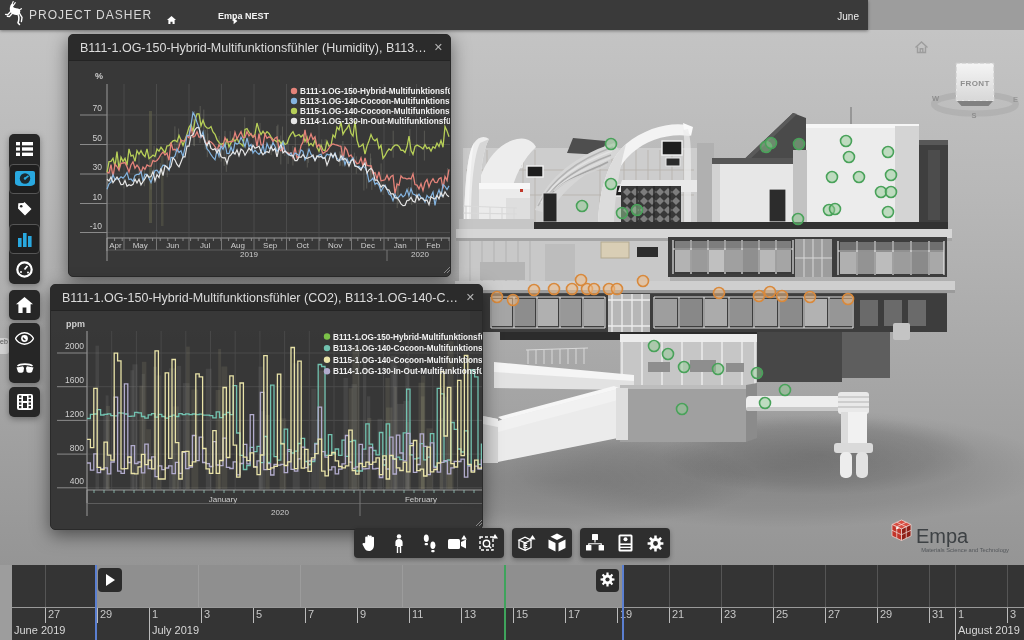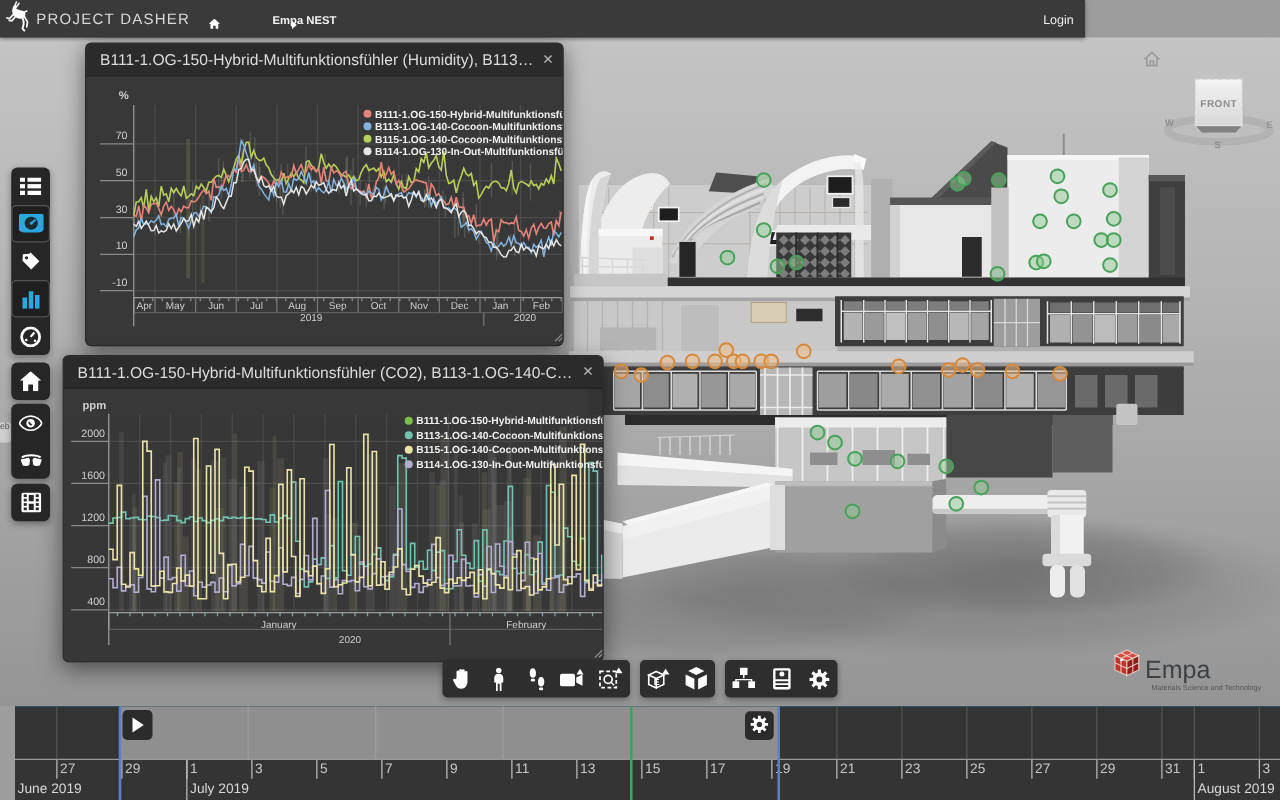--- a/index.html
+++ b/index.html
@@ -53,21 +53,21 @@
   <path d="M10.7,5.0 L12.6,3.6 13.6,5.4 12.2,7.0 Z" fill="#fff"></path>
  </svg></div>
  <div id="title">PROJECT DASHER</div>
  <div id="crumbhome"><svg width="9" height="8.5" viewBox="0 0 13 12">
           <path d="M6.5,0 L13,5.5 11,5.5 11,12 8,12 8,8 5,8 5,12 2,12 2,5.5 0,5.5 Z" fill="#fff"></path>
         </svg></div>
  <div id="crumb">Empa NEST</div>
  <div id="crumbarrow"><svg width="5" height="8" viewBox="0 0 8 12">
           <path d="M1,1 L7,6 1,11 Z" fill="#fff"></path>
         </svg></div>
- <div id="login">Login</div>
+ <div id="login">June</div>
 </div>
 <div id="viewport">
       <svg width="1024" height="535" viewBox="0 30 1024 535" style="position:absolute;left:0;top:0;">
 <defs>
  <linearGradient id="slabg" x1="0" y1="0" x2="0" y2="1">
   <stop offset="0" stop-color="#e2e2e2"></stop>
             <stop offset="1" stop-color="#b5b5b5"></stop>
  </linearGradient>
  <linearGradient id="whitev" x1="0" y1="0" x2="0" y2="1">
   <stop offset="0" stop-color="#f0f0f0"></stop>

